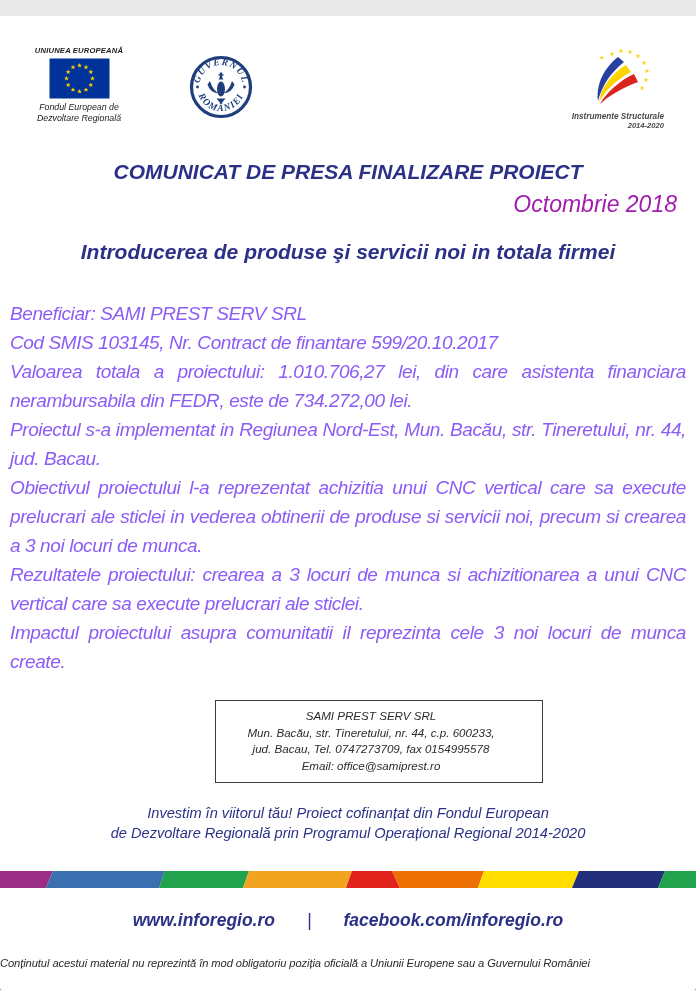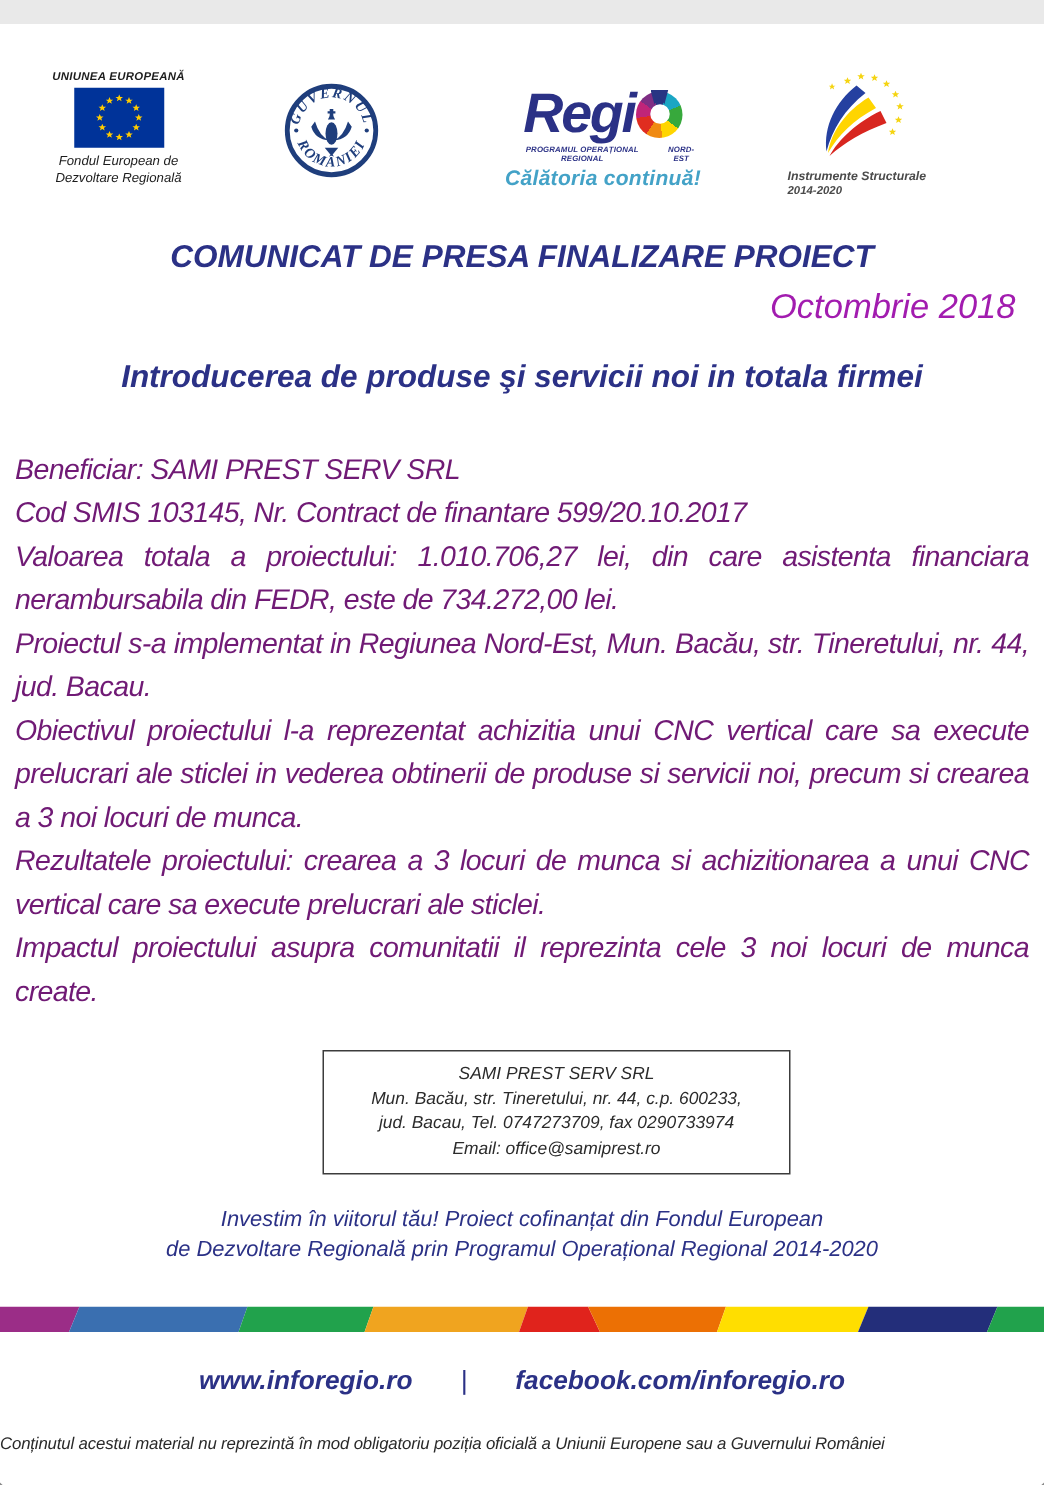--- a/index.html
+++ b/index.html
@@ -25,39 +25,39 @@
       #FFD500 126deg 172deg,#F08A12 172deg 214deg,#E02D20 214deg 262deg,#C02579 262deg 306deg,
       #7F2E84 306deg 342deg,#283583 342deg 360deg);}
   .regio-wheel::after{content:"";position:absolute;left:50%;top:50%;width:13px;height:13px;
     transform:translate(-50%,-50%);background:#fff;border-radius:50%;}
   .regio-wheel .notch{position:absolute;left:50%;top:-1px;width:12px;height:10px;transform:translateX(-50%);
     background:#283583;clip-path:polygon(0 0,100% 0,78% 100%,50% 55%,22% 100%);}
   .regio-sub{display:flex;justify-content:space-between;font-size:5.2px;font-weight:bold;
     color:#2B3186;margin:1px 2px 0 2px;letter-spacing:.1px;}
   .regio-tagline{font-size:14px;font-weight:bold;color:#43A2C7;margin-top:1px;letter-spacing:.2px;}
 
-  .logo-is{position:absolute;left:525px;top:31px;width:104px;text-align:left;}
+  .logo-is{position:absolute;left:560px;top:31px;width:104px;text-align:right;}
   .is-line1{font-size:8.2px;font-weight:bold;color:#4a4a4a;margin-top:1px;}
   .is-line2{font-size:7.6px;font-weight:bold;color:#4a4a4a;}
 
   
   .title{position:absolute;left:0;top:144px;width:100%;text-align:center;
          font-size:21px;font-weight:bold;color:#2B3186;}
   .date{position:absolute;right:19px;top:175px;font-size:23px;color:#a21caf;}
   .subtitle{position:absolute;left:0;top:224px;width:100%;text-align:center;
             font-size:21px;font-weight:bold;color:#2B3186;}
 
   
-  .body{position:absolute;left:10px;top:283px;width:676px;color:#701a75;
+  .body{position:absolute;left:10px;top:283px;width:676px;color:#8b5cf6;
         font-size:19px;line-height:29px;letter-spacing:-0.4px;}
   .body p{margin:0;text-align:justify;}
 
   
   .contact{position:absolute;left:215px;top:684px;width:302px;border:1px solid #3c3c3c;
-           padding:7px 4px 8px 4px;text-align:center;font-size:11.6px;line-height:16.5px;color:#2b2b2b;}
+           padding:7px 20px 8px 4px;text-align:center;font-size:11.6px;line-height:16.5px;color:#2b2b2b;}
   .contact .c1{font-weight:normal;}
 
   
   .investim{position:absolute;left:0;top:788px;width:100%;text-align:center;
             font-size:14.6px;line-height:19.5px;color:#2B3186;}
 
   
   .stripe{position:absolute;left:0;top:855px;width:696px;height:17px;display:block;}
 
   
@@ -115,33 +115,20 @@
         <ellipse cx="32" cy="34" rx="4" ry="7.5"></ellipse>
         <path d="M32 20 l2.4 4.6 h-4.8 Z"></path>
         <path d="M30.8 21.6 h2.4 v-2 h1.4 v-1.4 h-1.4 v-1.6 h-2.4 v1.6 h-1.4 v1.4 h1.4 Z" transform="translate(0,1)"></path>
         <path d="M21 26 q3 10 9.5 12.5 q-9.5 -0.5 -12 -9 Z"></path>
         <path d="M43 26 q-3 10 -9.5 12.5 q9.5 -0.5 12 -9 Z"></path>
         <path d="M27.5 43.5 h9 l-4.5 5.5 Z"></path>
       </g>
     </svg>
   </div>
 
-  <div class="logo-regio">
-    <div class="regio-line">
-      <span class="regio-word">Regi</span>
-      <span class="regio-wheel">
-          <span class="notch"></span>
-        </span>
-    </div>
-    <div class="regio-sub">
-      <span>PROGRAMUL OPERAȚIONAL REGIONAL</span>
-      <span>NORD-EST</span>
-    </div>
-    <div class="regio-tagline">Călătoria continuă!</div>
-  </div>
 
   <div class="logo-is">
     <svg width="92" height="60" viewBox="0 0 92 60">
       <g fill="#F5D411">
         <use href="#st" x="33" y="12" transform="scale(0.9)"></use>
         <use href="#st" x="40" y="7"></use>
           <use href="#st" x="49" y="4"></use>
           <use href="#st" x="58" y="5"></use>
         <use href="#st" x="66" y="9"></use>
           <use href="#st" x="72" y="16"></use>
@@ -167,21 +154,21 @@
     <p>Valoarea totala a proiectului: 1.010.706,27 lei, din care asistenta financiara nerambursabila din FEDR, este de 734.272,00 lei.</p>
     <p>Proiectul s-a implementat in Regiunea Nord-Est, Mun. Bacău, str. Tineretului, nr. 44, jud. Bacau.</p>
     <p>Obiectivul proiectului l-a reprezentat achizitia unui CNC vertical care sa execute prelucrari ale sticlei in vederea obtinerii de produse si servicii noi, precum si crearea a 3 noi locuri de munca.</p>
     <p>Rezultatele proiectului: crearea a 3 locuri de munca si achizitionarea a unui CNC vertical care sa execute prelucrari ale sticlei.</p>
     <p>Impactul proiectului asupra comunitatii il reprezinta cele 3 noi locuri de munca create.</p>
   </div>
 
   <div class="contact">
     <div class="c1">SAMI PREST SERV SRL</div>
     <div>Mun. Bacău, str. Tineretului, nr. 44, c.p. 600233,</div>
-    <div>jud. Bacau, Tel. 0747273709, fax 0290733974</div>
+    <div>jud. Bacau, Tel. 0747273709, fax 0154995578</div>
     <div>Email: office@samiprest.ro</div>
   </div>
 
   <div class="investim">
     <div>Investim în viitorul tău! Proiect cofinanțat din Fondul European</div>
     <div>de Dezvoltare Regională prin Programul Operațional Regional 2014-2020</div>
   </div>
 
   <svg class="stripe" viewBox="0 0 696 17" preserveAspectRatio="none">
     <polygon points="0,0 53,0 46,17 0,17" fill="#9B2D87"></polygon>

